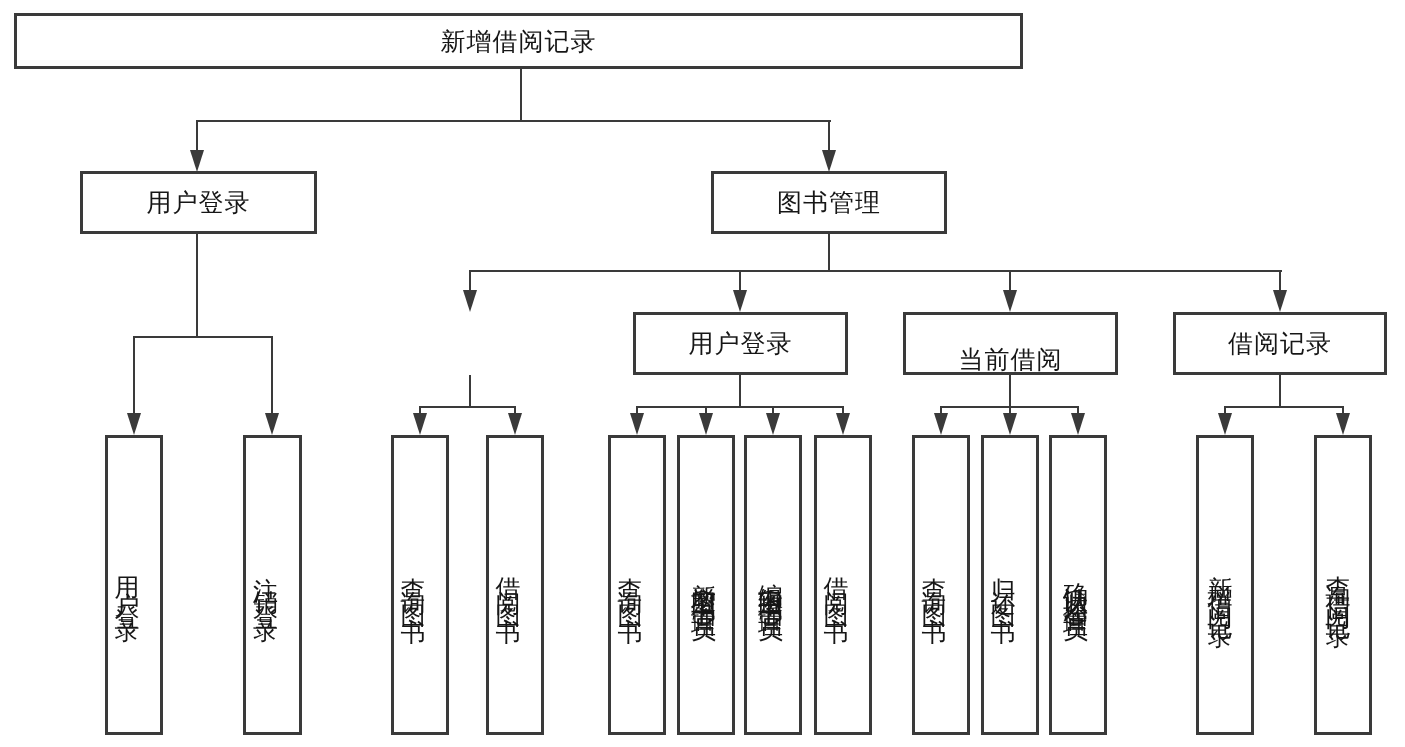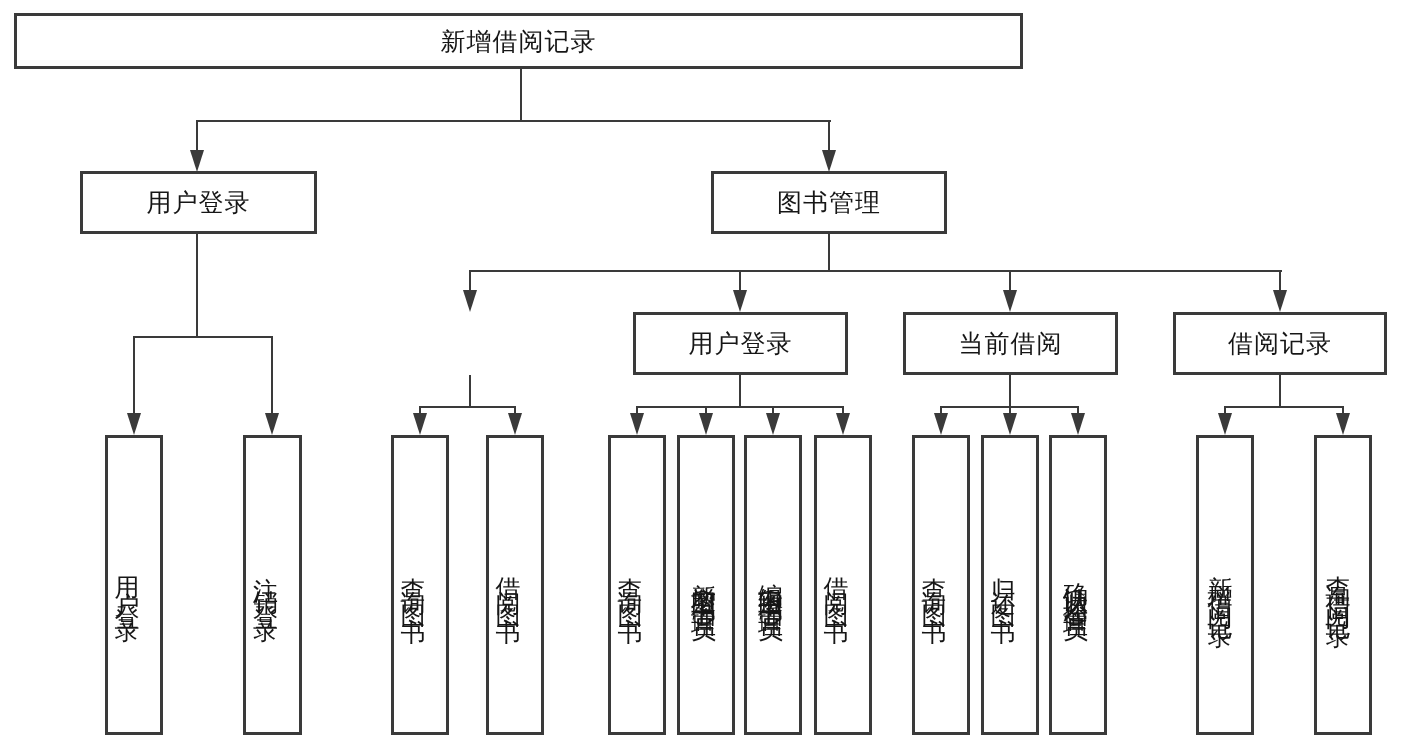--- a/index.html
+++ b/index.html
@@ -92,21 +92,21 @@
   <div class="vl" style="left:739px;top:270px;height:22px;"></div>
   <div class="ar" style="left:733px;top:290px;"></div>
   <div class="vl" style="left:1009px;top:270px;height:22px;"></div>
   <div class="ar" style="left:1003px;top:290px;"></div>
   <div class="vl" style="left:1279px;top:270px;height:22px;"></div>
   <div class="ar" style="left:1273px;top:290px;"></div>
 
   <div class="node" style="left:633px;top:312px;width:215px;height:63px;">
     <span>用户登录</span>
   </div>
-  <div class="node" style="left:903px;top:312px;width:215px;height:63px;">
+  <div class="node" style="left:903px;top:312px;width:215px;height:63px;align-items:flex-end;">
     <span>当前借阅</span>
   </div>
   <div class="node" style="left:1173px;top:312px;width:214px;height:63px;">
     <span>借阅记录</span>
   </div>
 
   <div class="vl" style="left:469px;top:375px;height:33px;"></div>
   <div class="hl" style="left:419px;top:406px;width:97px;"></div>
   <div class="vl" style="left:419px;top:406px;height:9px;"></div>
   <div class="ar" style="left:413px;top:413px;"></div>

